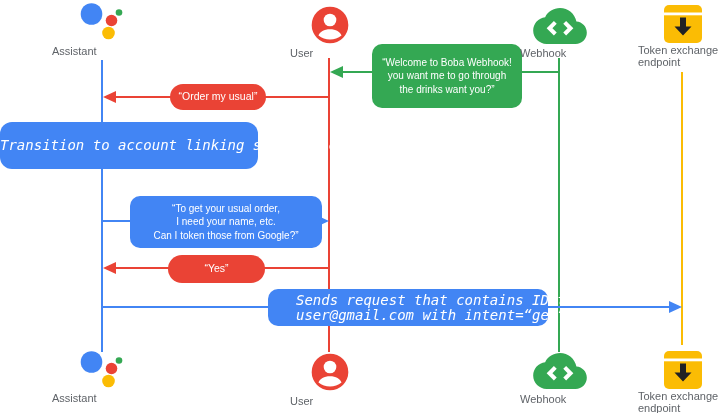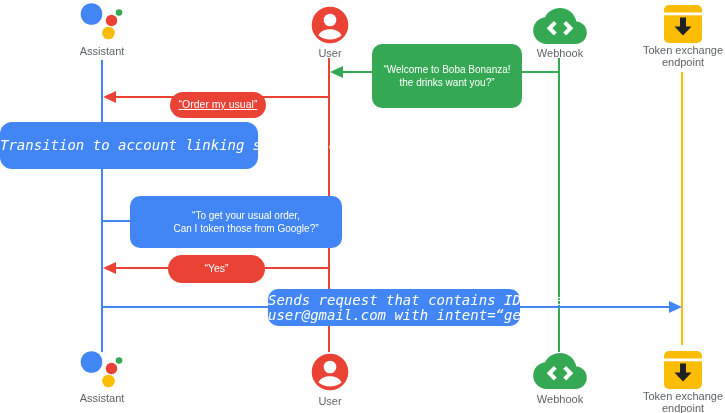--- a/index.html
+++ b/index.html
@@ -12,21 +12,21 @@
   .ml-blue{background:#4285F4;} .ml-red{background:#EA4335;} .ml-green{background:#34A853;}
   .ahead{position:absolute;width:0;height:0;border-top:6px solid transparent;border-bottom:6px solid transparent;z-index:2;} .ahead.right.blue{border-left:13px solid #4285F4;}
   .ahead.left.red{border-right:13px solid #EA4335;}
   .ahead.left.green{border-right:13px solid #34A853;}
   .msg{position:absolute;z-index:3;color:#fff;text-align:center;border-radius:10px;
        display:flex;flex-direction:column;justify-content:center;font-size:10px;line-height:13.5px;}
   .msg .ln{display:block;white-space:nowrap;}
   .bg-green{background:#34A853;} .bg-red{background:#EA4335;} .bg-blue{background:#4285F4;}
   .mono{font-family:"DejaVu Sans Mono",monospace;font-style:italic;font-size:14px;line-height:15px;}
   .pill{border-radius:14px;font-size:10.5px;}
-  .actor-label{position:absolute;z-index:4;color:#5F6368;font-size:11px;line-height:12px;text-align:center;}
+  .actor-label{position:absolute;z-index:4;color:#5F6368;font-size:11px;line-height:12px;text-align:left;}
   .icon{position:absolute;z-index:4;}
 </style>
 </head>
 <body>
 
 <div id="canvas">
 
   <div class="lifeline ll-blue" style="left:101px;top:60px;height:292px;"></div>
   <div class="lifeline ll-red" style="left:328px;top:58px;height:294px;"></div>
   <div class="lifeline ll-green" style="left:558px;top:58px;height:294px;"></div>
@@ -41,42 +41,44 @@
   <div class="mline ml-blue" style="left:103px;top:220px;width:216px;"></div>
   <div class="ahead right blue" style="left:316px;top:215px;"></div>
 
   <div class="mline ml-red" style="left:108px;top:267px;width:221px;"></div>
   <div class="ahead left red" style="left:103px;top:262px;"></div>
 
   <div class="mline ml-blue" style="left:103px;top:306px;width:569px;"></div>
   <div class="ahead right blue" style="left:669px;top:301px;"></div>
 
   <div class="msg bg-green" style="left:372px;top:44px;width:150px;height:64px;">
-    <span class="ln">“Welcome to Boba Bonanza!</span>
+    <span class="ln">“Welcome to Boba Webhook!</span>
+    <span class="ln">you want me to go through</span>
     <span class="ln">the drinks want you?”</span>
   </div>
 
-  <div class="msg bg-red pill" style="left:170px;top:92px;width:96px;height:26px;text-decoration:underline;">
+  <div class="msg bg-red pill" style="left:170px;top:84px;width:96px;height:26px;">
     <span class="ln">“Order my usual”</span>
   </div>
 
   <div class="msg bg-blue mono" style="left:0px;top:122px;width:258px;height:47px;border-radius:12px;">
     <span class="ln">Transition to account linking system scene.</span>
   </div>
 
-  <div class="msg bg-blue" style="left:130px;top:196px;width:192px;height:52px;padding-left:20px;">
+  <div class="msg bg-blue" style="left:130px;top:196px;width:192px;height:52px;">
     <span class="ln">“To get your usual order,</span>
+    <span class="ln">I need your name, etc.</span>
     <span class="ln">Can I token those from Google?”</span>
   </div>
 
   <div class="msg bg-red pill" style="left:168px;top:255px;width:97px;height:28px;">
     <span class="ln">“Yes”</span>
   </div>
 
-  <div class="msg bg-blue mono" style="left:268px;top:289px;width:252px;height:37px;">
+  <div class="msg bg-blue mono" style="left:268px;top:289px;width:252px;height:37px;padding-left:28px;">
     <span class="ln">Sends request that contains ID token for</span>
     <span class="ln">user@gmail.com with intent=“get”</span>
   </div>
 
   <svg class="icon" style="left:80px;top:3px;" width="44" height="38" viewBox="0 0 44 38">
     <circle cx="11.5" cy="11" r="10.8" fill="#4285F4"></circle>
     <circle cx="31.5" cy="17.5" r="5.8" fill="#EA4335"></circle>
     <circle cx="39" cy="9.5" r="3.3" fill="#34A853"></circle>
     <circle cx="28.5" cy="30" r="6.3" fill="#FBBC04"></circle>
   </svg>

